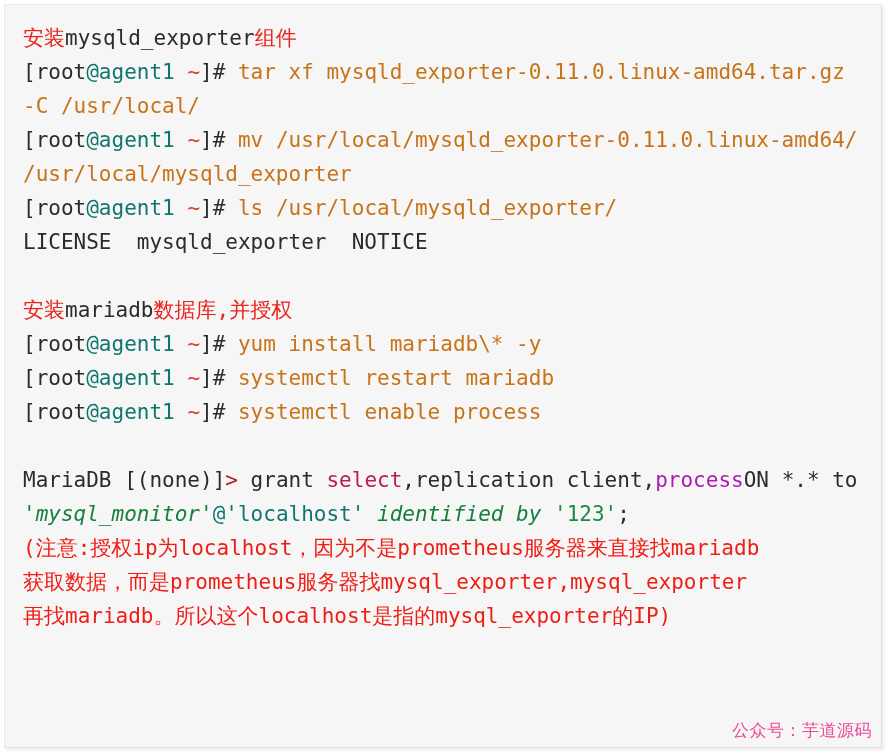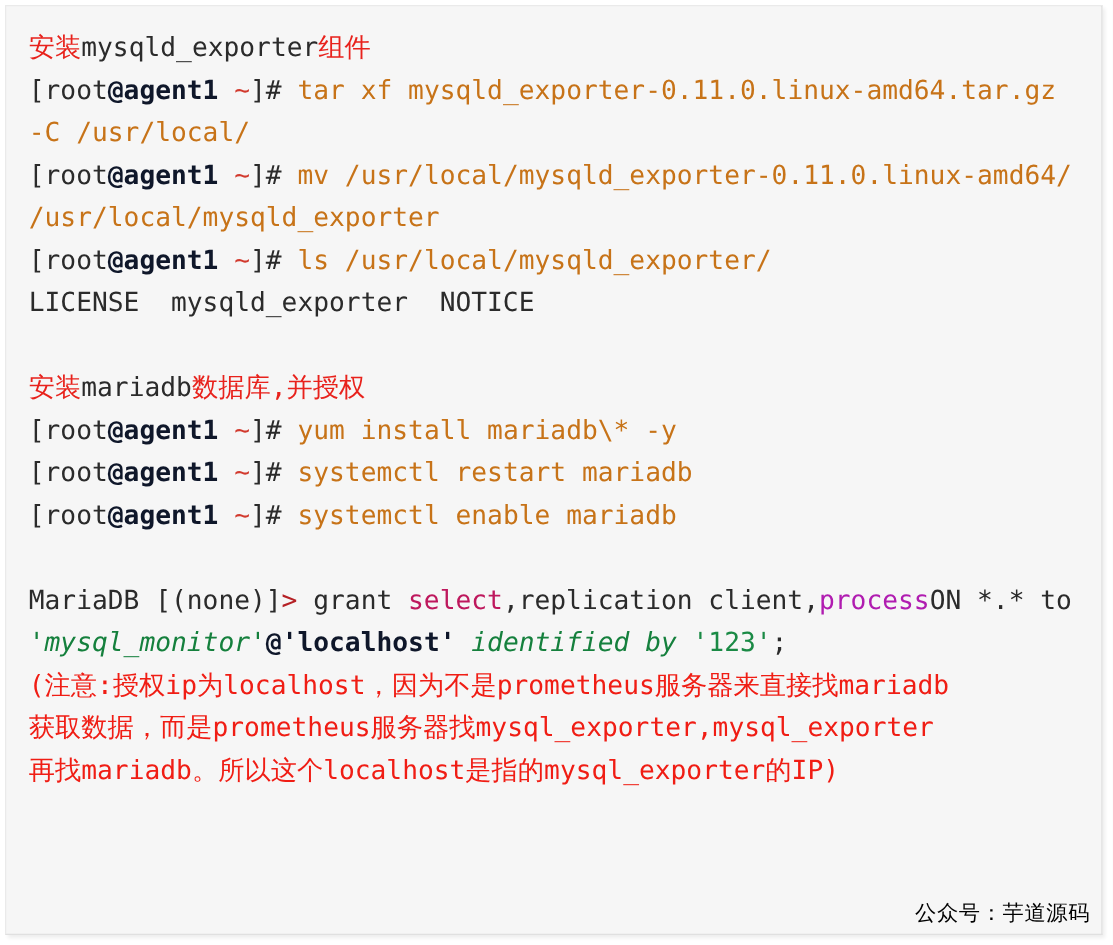--- a/index.html
+++ b/index.html
@@ -40,41 +40,41 @@
     letter-spacing: 0px;
     color: #2b2b2b;
     min-height: 34px;
   }
   .blank {
     height: 34px;
   }
   
   .t-red      { color: #e8221c; }
   .t-dark     { color: #2b2b2b; }
-  .t-blue     { color: #0f172a; font-weight: bold; }
+  .t-blue     { color: #0f766e; }
   .t-tilde    { color: #d23a2e; }
   .t-cmd      { color: #c77318; }
   .t-out      { color: #2b2b2b; }
   .t-violet   { color: #be185d; }
   .t-magenta  { color: #b01cb0; }
   .t-darkred  { color: #15803d; font-style: italic; }
   .t-green    { color: #1a8a45; }
   .t-gt       { color: #b52025; }
   .t-note     { color: #f01d14; }
 
   
   .heading { font-size: 21px; line-height: 34px; }
 
   #footer {
     position: absolute;
     right: 18px;
     bottom: 14px;
     font-family: Liberation Sans, sans-serif;
     font-size: 17px;
-    color: #000000;
+    color: #ec4899;
     letter-spacing: 0.5px;
     white-space: nowrap;
   }
 </style>
 </head>
 <body>
 
 <div id="page">
   <div id="code-panel">
 
@@ -89,21 +89,21 @@
     <div class="line t-out">LICENSE  mysqld_exporter  NOTICE</div>
 
     <div class="blank"></div>
 
     <div class="line heading"><span class="t-red">安装</span><span class="t-dark">mariadb</span><span class="t-red">数据库,并授权</span></div>
 
     <div class="line"><span class="t-dark">[root</span><span class="t-blue">@agent1</span><span class="t-tilde"> ~</span><span class="t-dark">]# </span><span class="t-cmd">yum install mariadb\* -y</span></div>
 
     <div class="line"><span class="t-dark">[root</span><span class="t-blue">@agent1</span><span class="t-tilde"> ~</span><span class="t-dark">]# </span><span class="t-cmd">systemctl restart mariadb</span></div>
 
-    <div class="line"><span class="t-dark">[root</span><span class="t-blue">@agent1</span><span class="t-tilde"> ~</span><span class="t-dark">]# </span><span class="t-cmd">systemctl enable mariadb</span></div>
+    <div class="line"><span class="t-dark">[root</span><span class="t-blue">@agent1</span><span class="t-tilde"> ~</span><span class="t-dark">]# </span><span class="t-cmd">systemctl enable process</span></div>
 
 
     <div class="blank"></div>
 
     <div class="line"><span class="t-dark">MariaDB [(none)]</span><span class="t-gt">&gt; </span><span class="t-dark">grant </span><span class="t-violet">select</span><span class="t-dark">,replication client,</span><span class="t-magenta">process</span><span class="t-dark">ON *.* to </span><span class="t-darkred">'mysql_monitor'</span><span class="t-blue">@</span><span class="t-blue">'localhost'</span><span class="t-darkred"> identified by </span><span class="t-green">'123'</span><span class="t-dark">;</span></div>
 
     <div class="line t-note">(注意:授权ip为localhost，因为不是prometheus服务器来直接找mariadb</div>
     <div class="line t-note">获取数据，而是prometheus服务器找mysql_exporter,mysql_exporter</div>
     <div class="line t-note">再找mariadb。所以这个localhost是指的mysql_exporter的IP)</div>
 

